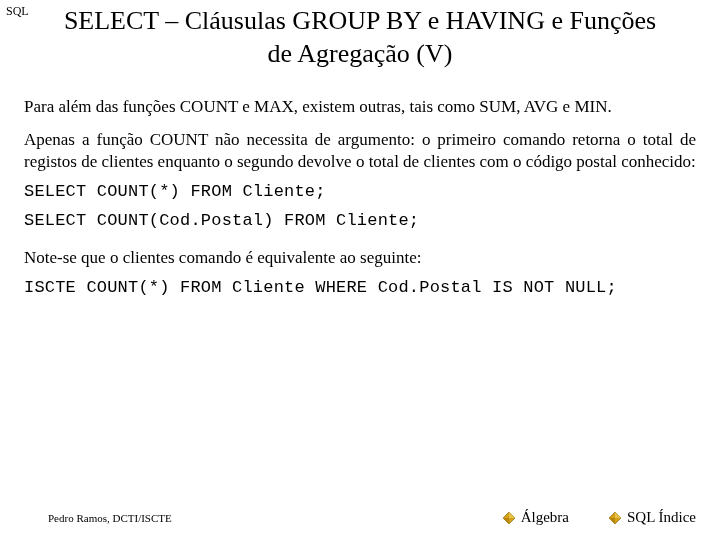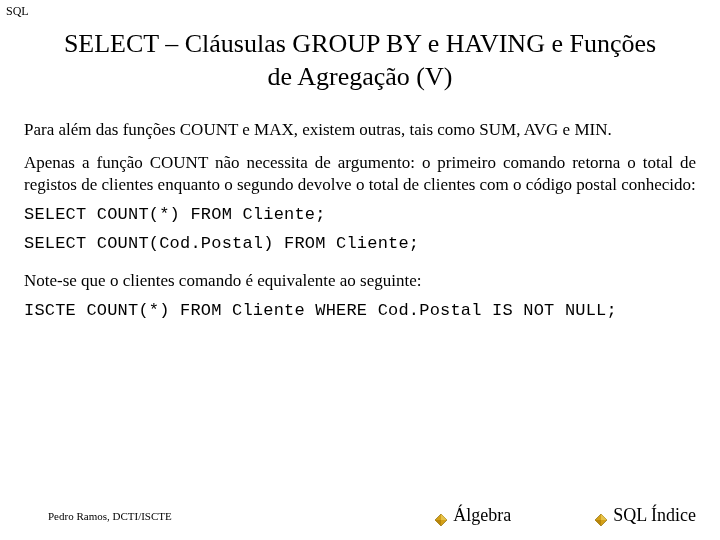--- a/index.html
+++ b/index.html
@@ -15,21 +15,21 @@
   .corner-label {
     position: absolute;
     top: 4px;
     left: 6px;
     font-size: 12px;
   }
   .slide-title {
     text-align: center;
     font-size: 26px;
     line-height: 1.25;
-    padding: 28px 60px 10px 60px;
+    padding: 5px 60px 10px 60px;
     font-weight: normal;
   }
   .body-text {
     padding: 16px 24px 0 24px;
     font-size: 17px;
     text-align: justify;
     line-height: 1.25;
   }
   .body-text-block {
     padding: 12px 24px 0 24px;
@@ -49,31 +49,30 @@
     font-size: 17px;
   }
   .footer {
     position: absolute;
     bottom: 14px;
     left: 0;
     width: 100%;
     display: flex;
     align-items: center;
     padding: 0 24px 0 48px;
-    gap: 44px;
   }
   .footer-author {
     font-size: 11px;
     flex: 1;
   }
   .footer-link {
     display: flex;
-    align-items: flex-end;
+    align-items: center;
     gap: 6px;
-    font-size: 18px;
+    font-size: 15px;
     margin-left: 40px;
   }
   .diamond {
     width: 12px;
     height: 12px;
     display: inline-block;
   }
   .diamond svg { display: block; }
 </style>
 </head>

